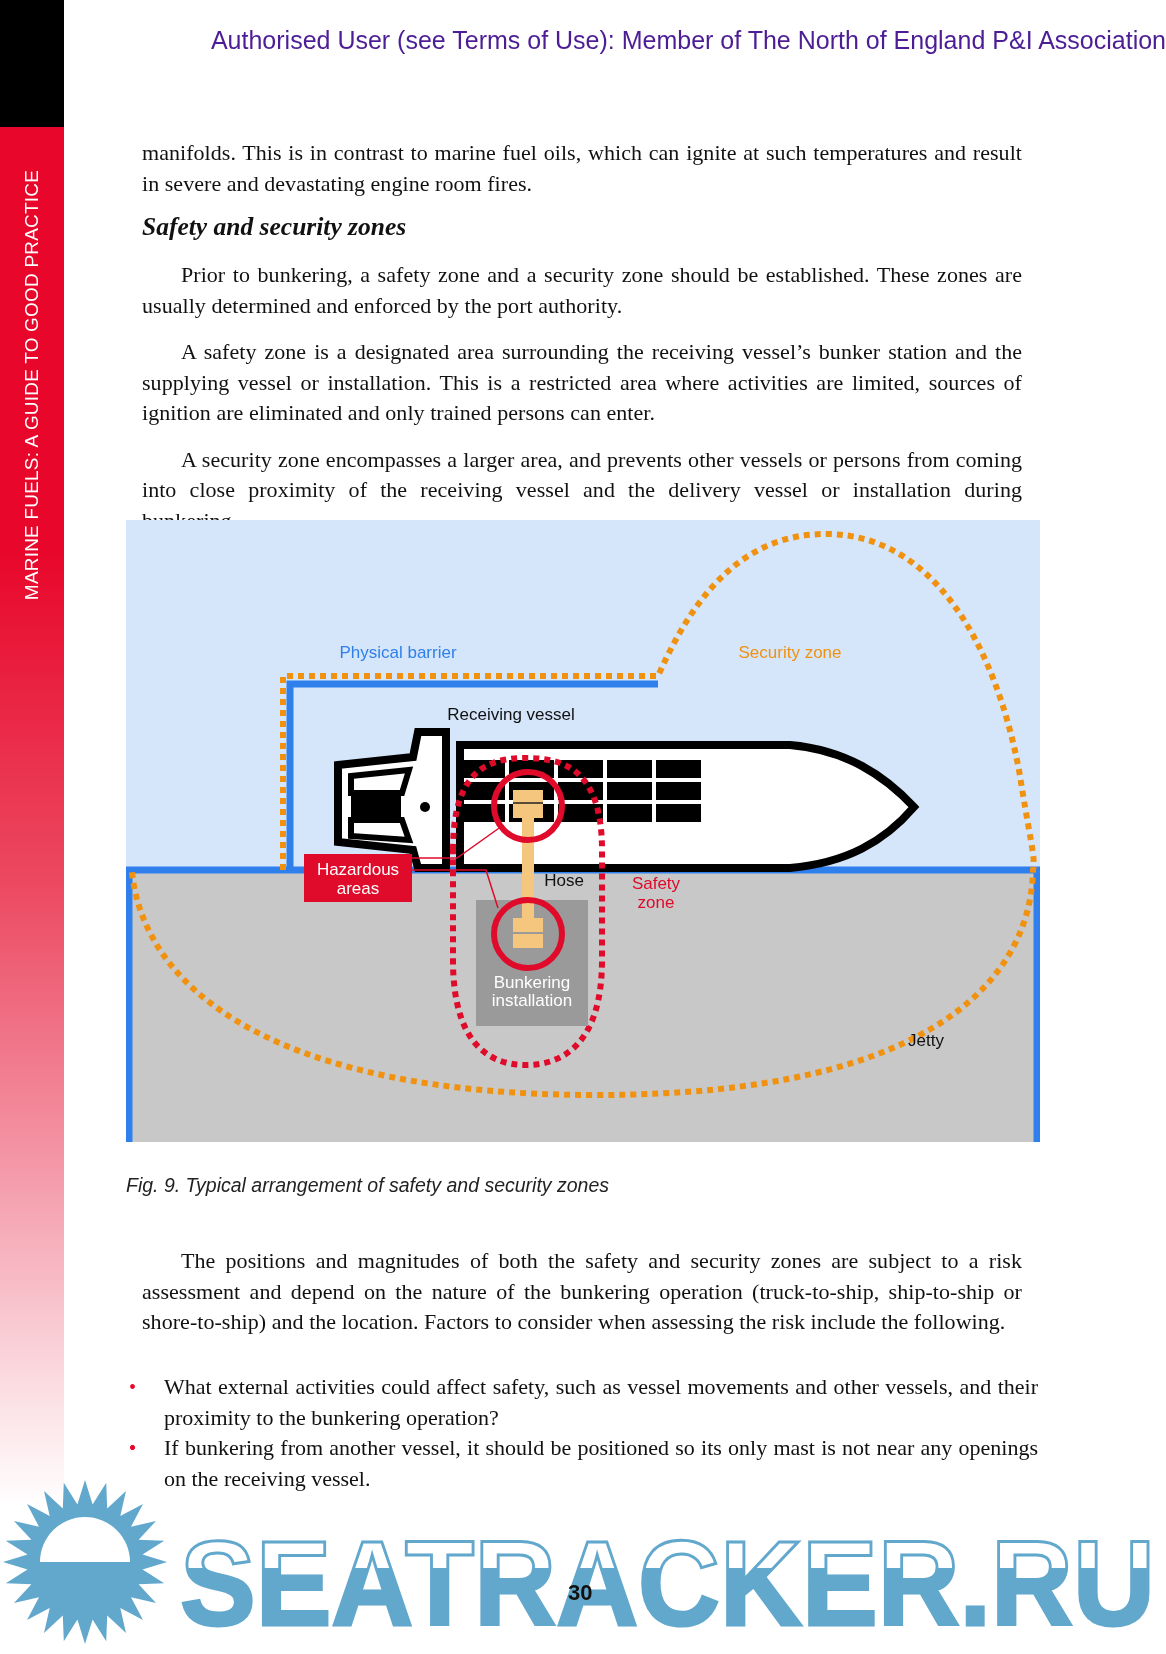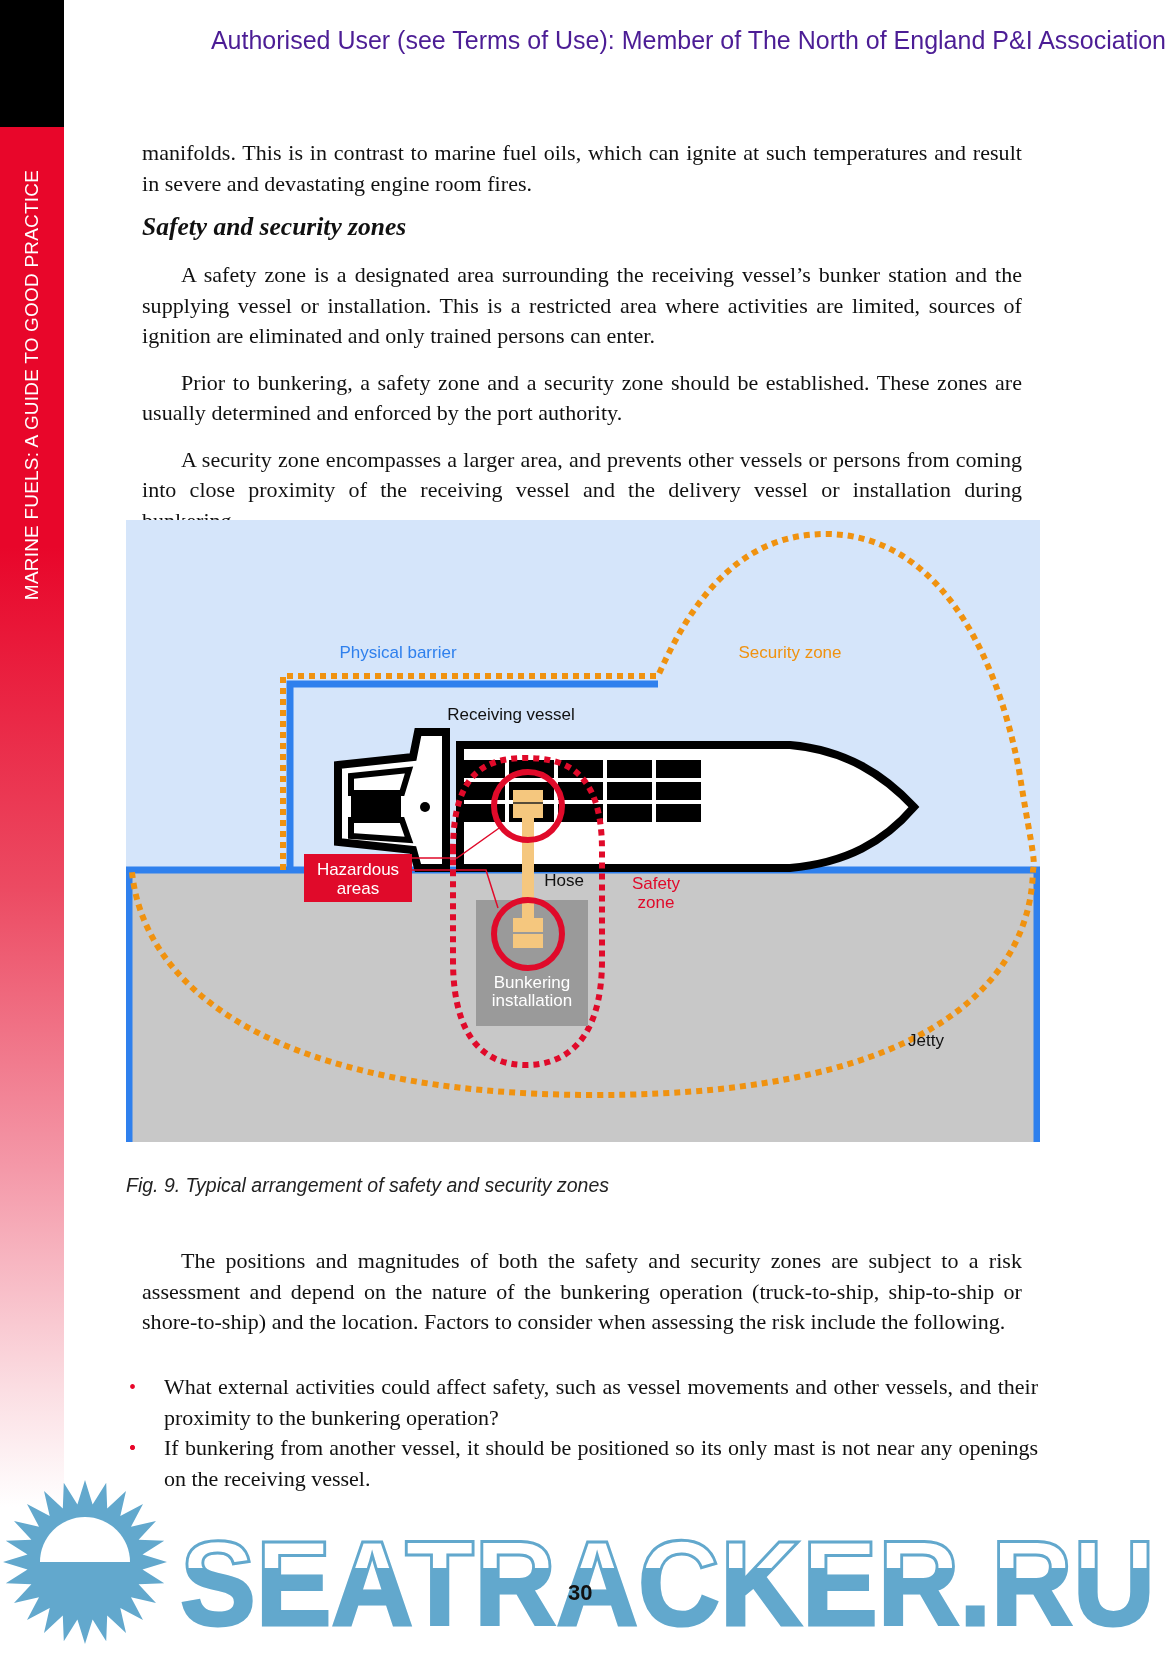--- a/index.html
+++ b/index.html
@@ -60,22 +60,22 @@
 
 <div class="header-note">Authorised User (see Terms of Use): Member of The North of England P&amp;I Association</div>
 
 <div class="body-text" style="top:122px;">
   <p>manifolds. This is in contrast to marine fuel oils, which can ignite at such temperatures and result in severe and devastating engine room fires.</p>
 </div>
 
 <div class="heading">Safety and security zones</div>
 
 <div class="body-text" style="top:244px;">
+  <p class="indent">Prior to bunkering, a safety zone and a security zone should be established. These zones are usually determined and enforced by the port authority.</p>
   <p class="indent">A safety zone is a designated area surrounding the receiving vessel’s bunker station and the supplying vessel or installation. This is a restricted area where activities are limited, sources of ignition are eliminated and only trained persons can enter.</p>
-  <p class="indent">Prior to bunkering, a safety zone and a security zone should be established. These zones are usually determined and enforced by the port authority.</p>
   <p class="indent">A security zone encompasses a larger area, and prevents other vessels or persons from coming into close proximity of the receiving vessel and the delivery vessel or installation during bunkering.</p>
 </div>
 
 <svg class="figure" viewBox="0 0 914 622">
   <rect x="0" y="0" width="914" height="350" fill="#d5e5fa"></rect>
   <rect x="0" y="350" width="914" height="272" fill="#c8c8c8"></rect>
 
   <polyline points="164,350 164,164 532,164" fill="none" stroke="#2f80ed" stroke-width="7"></polyline>
   <polyline points="3,622 3,350 911,350 911,622" fill="none" stroke="#2f80ed" stroke-width="7"></polyline>
 

